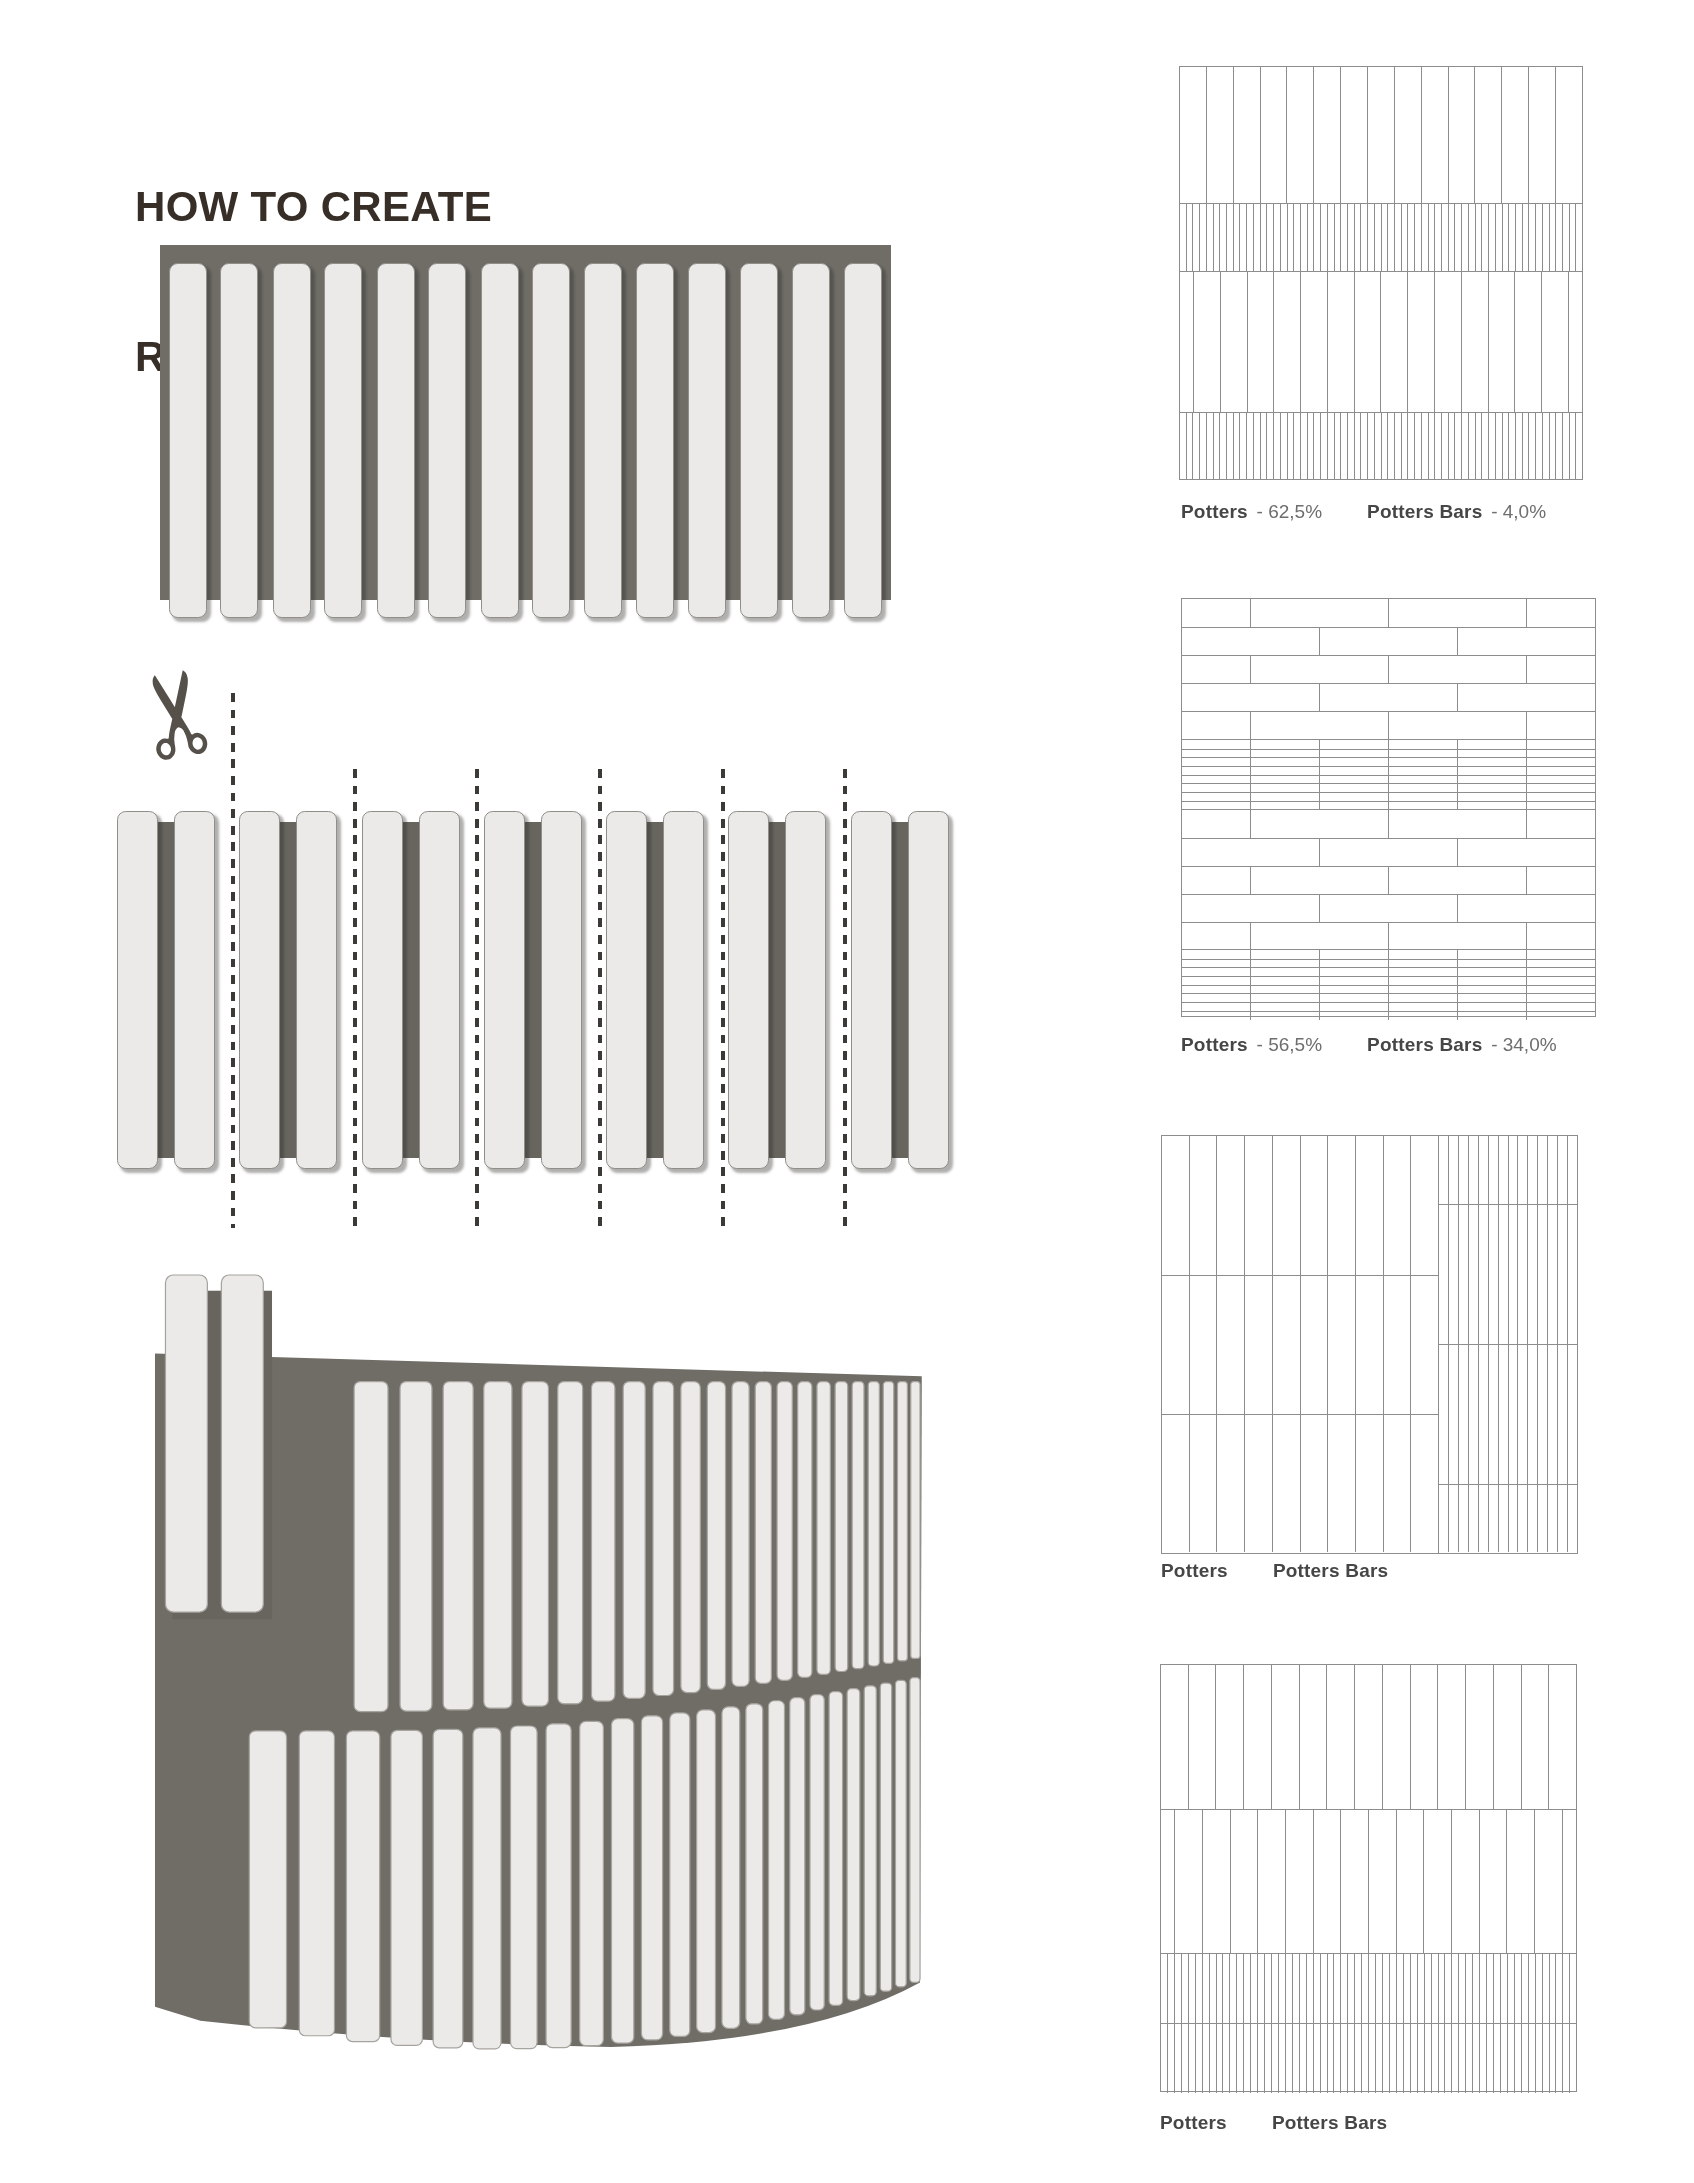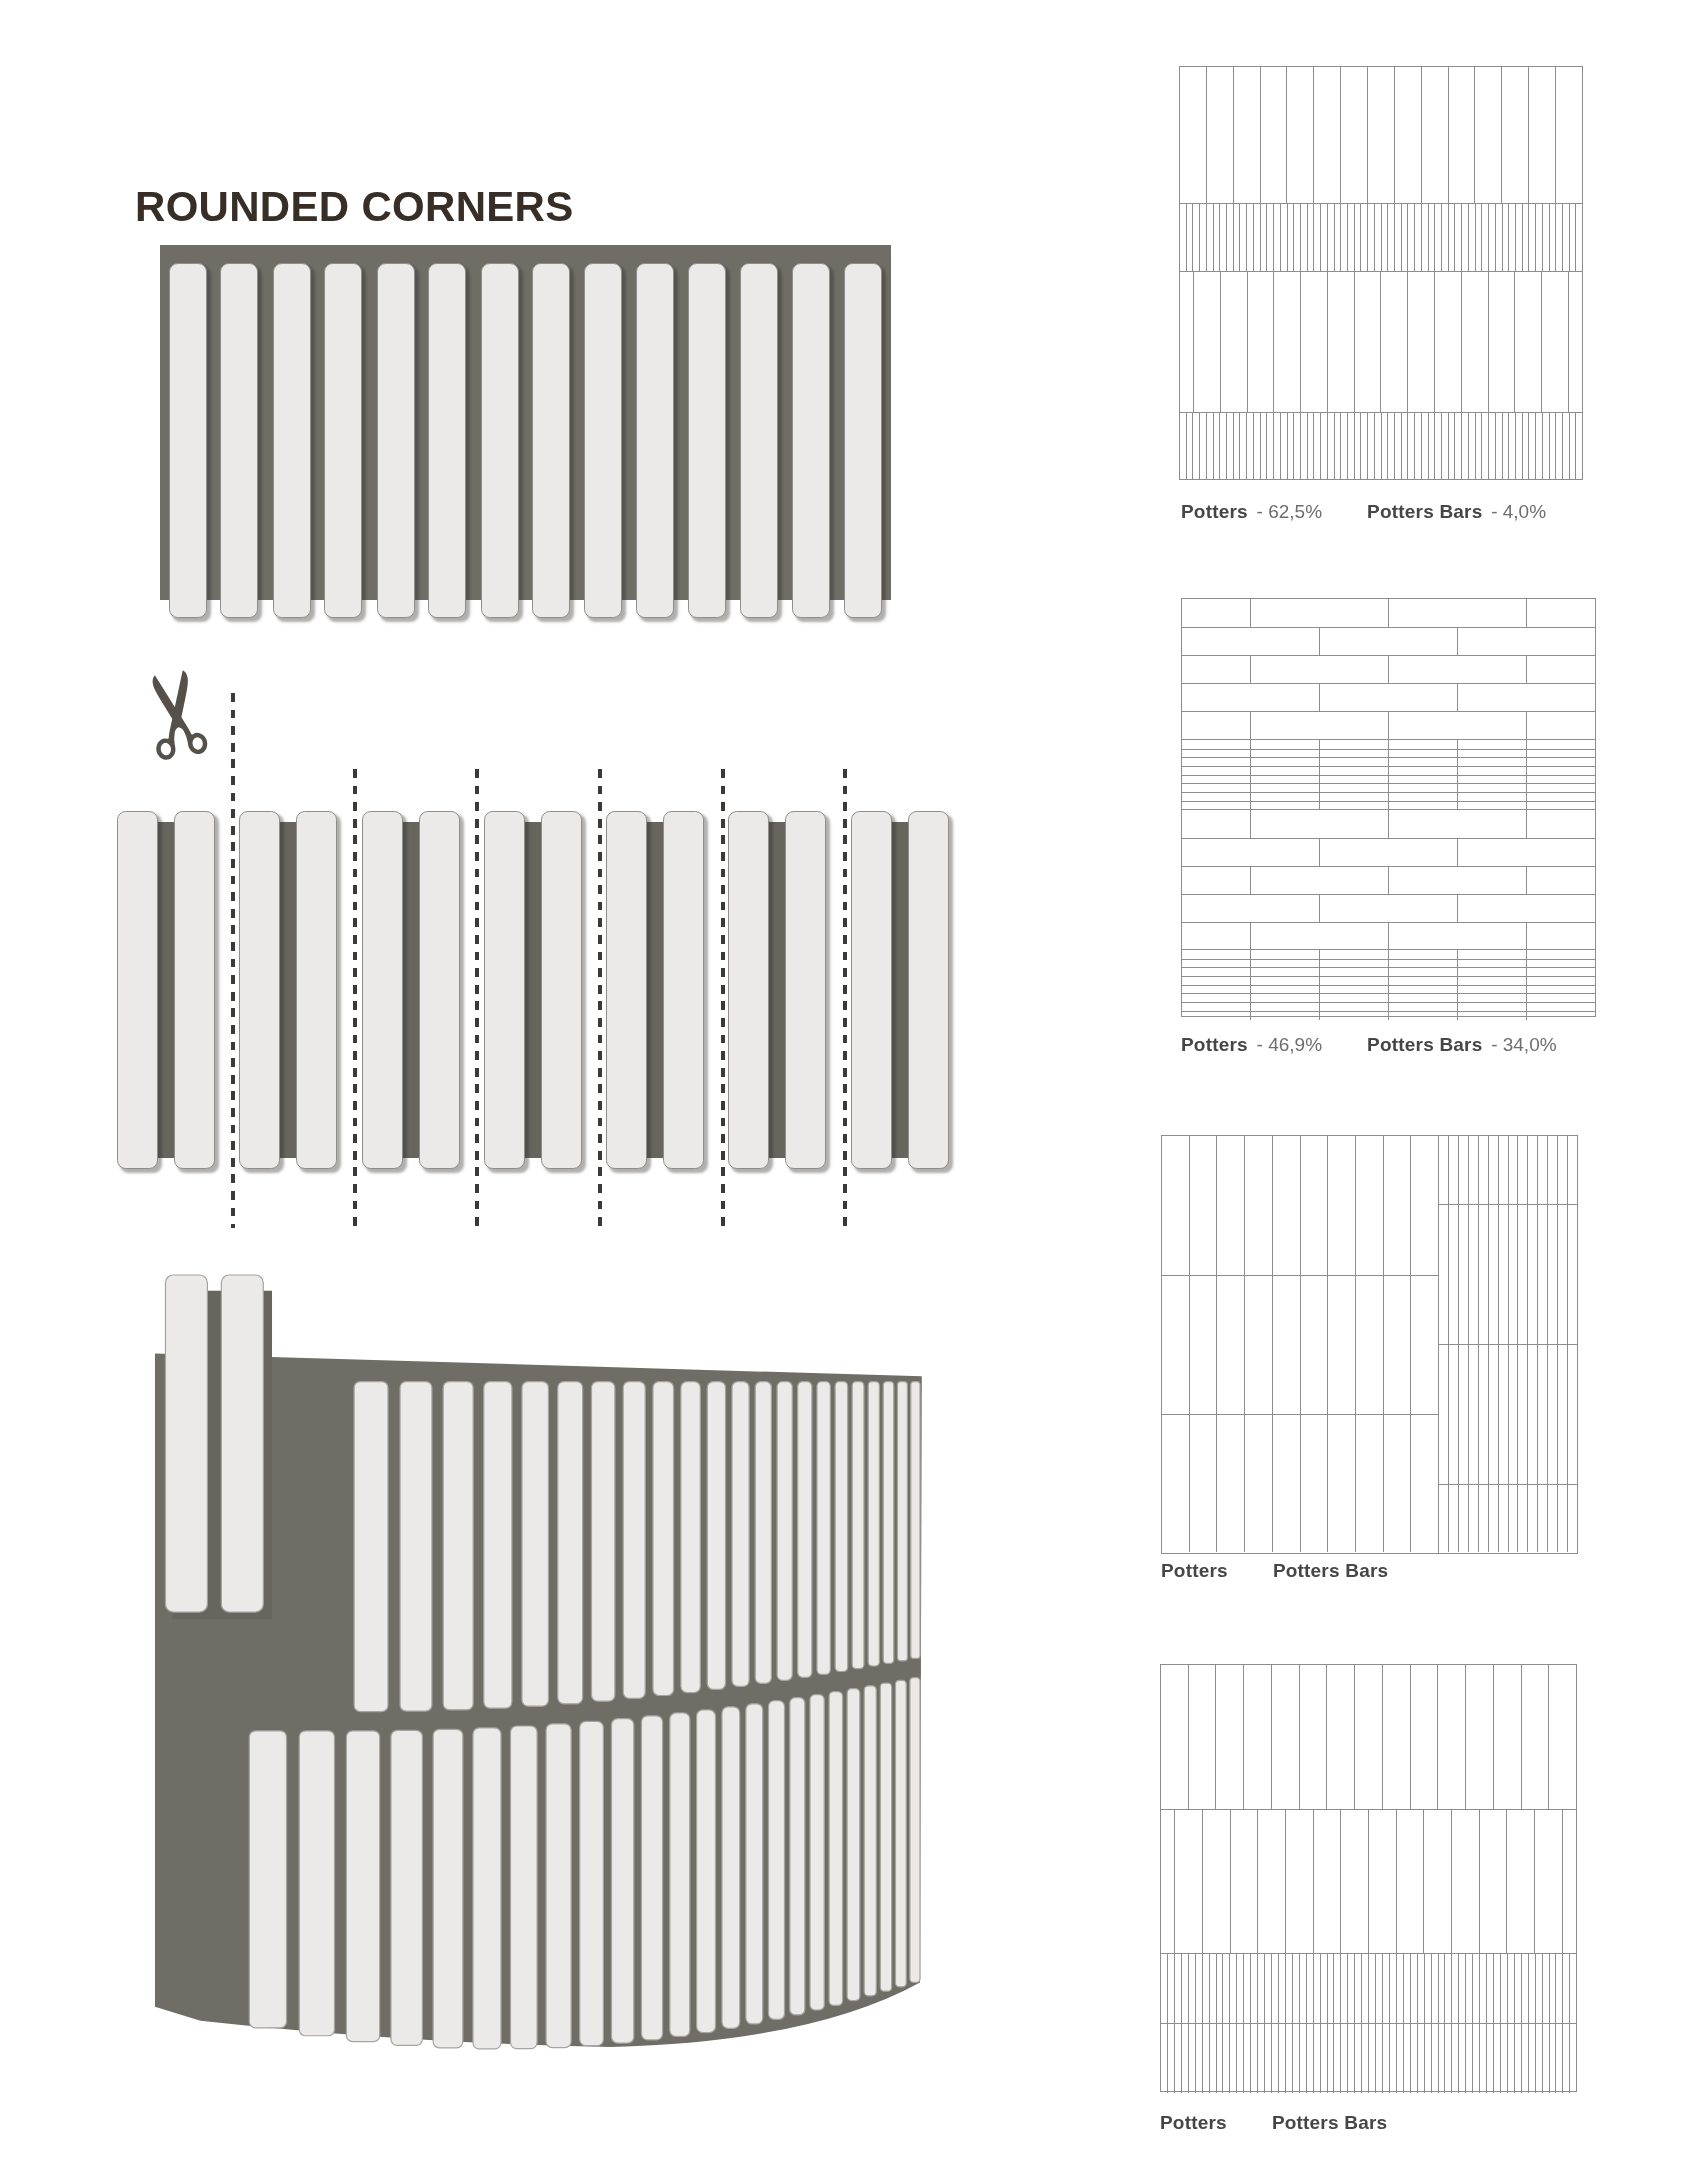--- a/index.html
+++ b/index.html
@@ -34,20 +34,21 @@
   .label-val{font-weight:400;color:#6e6e6e;margin-left:8.7px;}
 
   .svg-tile{fill:#eceae8;stroke:#a6a49f;stroke-width:1.4;}
 </style>
 </head>
 <body>
 
 <div id="stage">
 
   <div class="title">
+    <div>HOW TO CREATE</div>
     <div>ROUNDED CORNERS</div>
   </div>
 
   <div class="panel" id="panel-diagram" style="left: 160px; top: 245px; width: 731px; height: 355px; background: rgb(111, 109, 102);">
       <div class="tile" style="left: 8.7px; top: 17.5px; width: 38px; height: 355px;"></div>
       <div class="tile" style="left: 60px; top: 17.5px; width: 38px; height: 355px;"></div>
       <div class="tile" style="left: 113px; top: 17.5px; width: 38px; height: 355px;"></div>
       <div class="tile" style="left: 164px; top: 17.5px; width: 38px; height: 355px;"></div>
       <div class="tile" style="left: 217px; top: 17.5px; width: 38px; height: 355px;"></div>
       <div class="tile" style="left: 268px; top: 17.5px; width: 38px; height: 355px;"></div>
@@ -802,21 +803,21 @@
         <span class="label-val">- 62,5%</span>
       </span>
       <span class="label-item">
         <span class="label-bold">Potters Bars</span>
         <span class="label-val">- 4,0%</span>
       </span>
     </div>
     <div class="label-row" style="left: 1181px; top: 1034px;">
       <span class="label-item">
         <span class="label-bold">Potters</span>
-        <span class="label-val">- 46,9%</span>
+        <span class="label-val">- 56,5%</span>
       </span>
       <span class="label-item">
         <span class="label-bold">Potters Bars</span>
         <span class="label-val">- 34,0%</span>
       </span>
     </div>
     <div class="label-row" style="left: 1161px; top: 1560px;">
       <span class="label-item">
         <span class="label-bold">Potters</span>
       </span>

